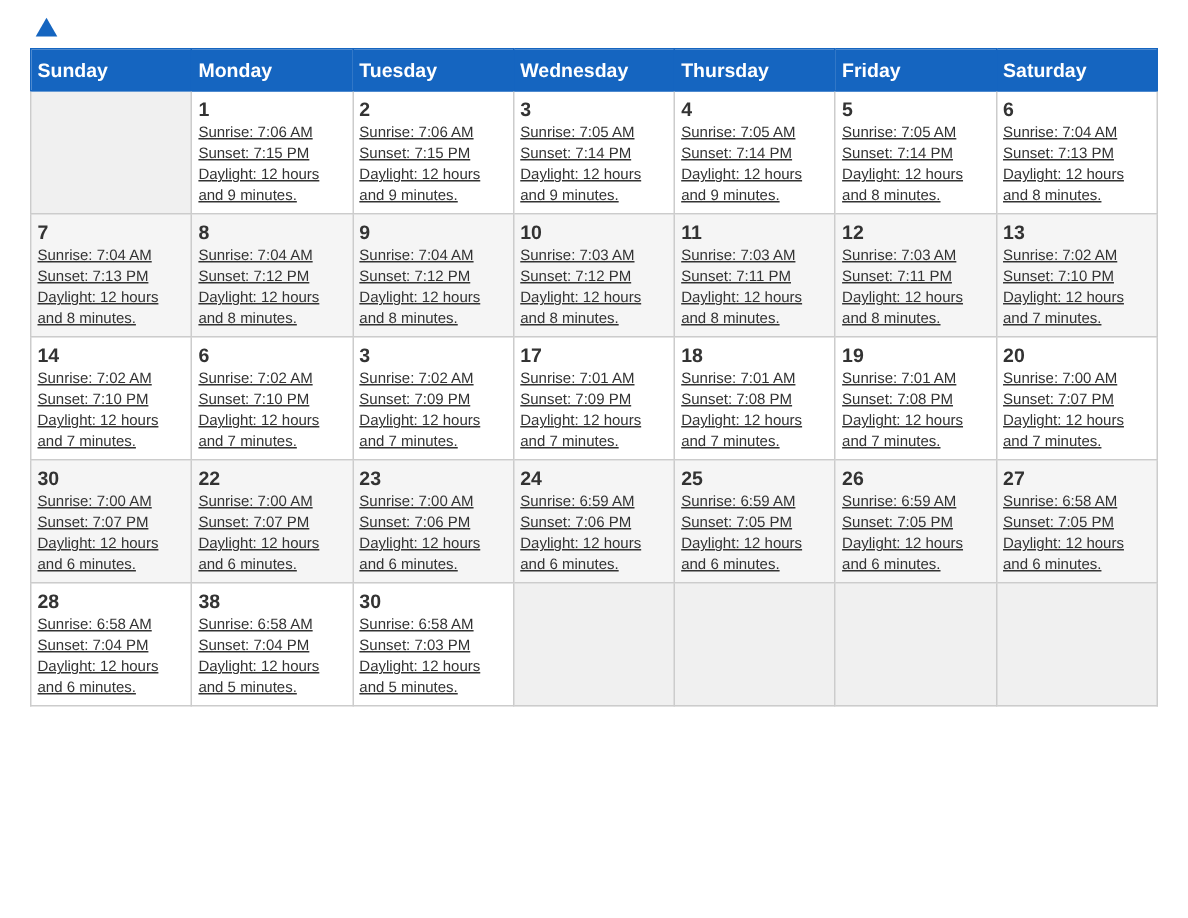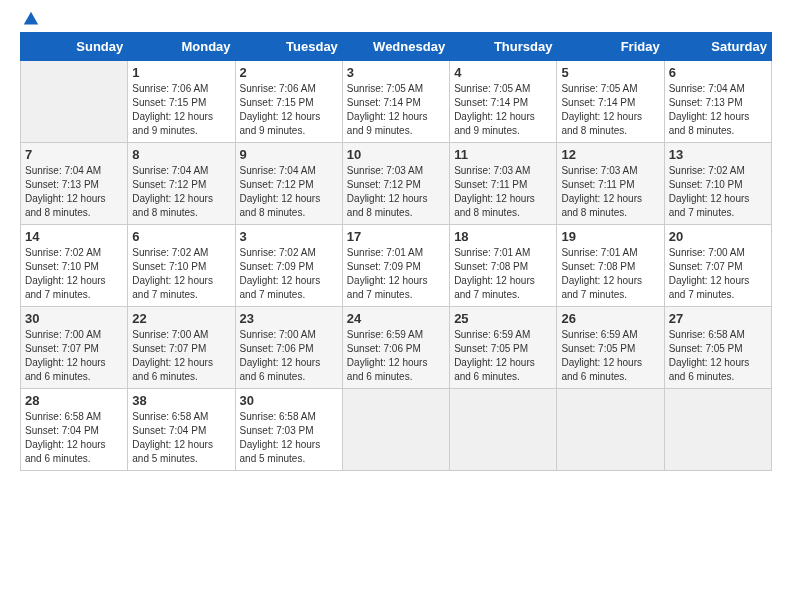--- a/index.html
+++ b/index.html
@@ -55,21 +55,21 @@
     }
     table {
       width: 100%;
       border-collapse: collapse;
       font-size: 11px;
     }
     thead tr th {
       background-color: #1565c0;
       color: #fff;
       padding: 6px 4px;
-      text-align: right;
+      text-align: left;
       font-size: 13px;
       font-weight: bold;
       border: 1px solid #1565c0;
     }
     tbody tr td {
       border: 1px solid #ccc;
       vertical-align: top;
       padding: 4px;
       min-height: 80px;
       width: 14.28%;
@@ -77,20 +77,21 @@
     .day-number {
       font-size: 13px;
       font-weight: bold;
       color: #333;
       margin-bottom: 2px;
     }
     .day-info {
       font-size: 10px;
       color: #333;
       line-height: 1.4;
+      text-decoration: underline;
     }
     .empty-cell {
       background: #f9f9f9;
     }
     tbody tr:nth-child(even) {
       background-color: #f5f5f5;
     }
     tbody tr td.empty-cell {
       background-color: #f0f0f0;
     }

